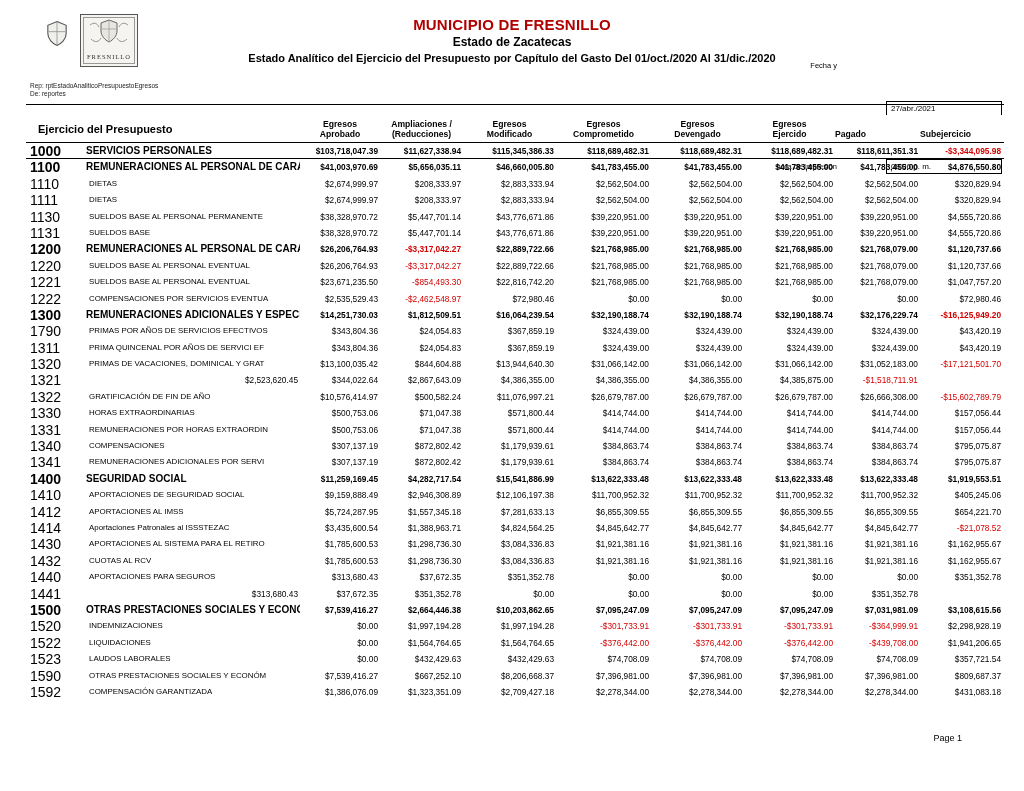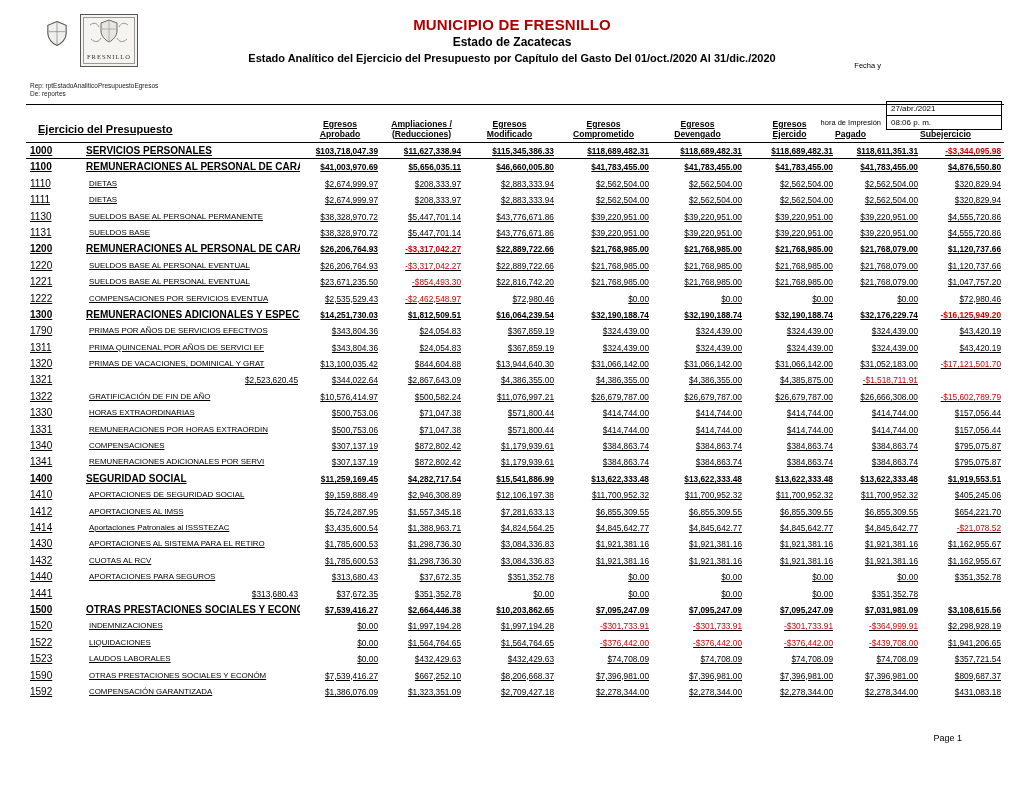--- a/index.html
+++ b/index.html
@@ -15,37 +15,37 @@
   .logo-block { position:absolute; left:46px; top:14px; width:110px; height:66px; }
   .logo-block svg { display:block; }
   .crest-small { position:absolute; left:0; top:6px; }
   .emblem { position:absolute; left:34px; top:0; width:58px; text-align:center; }
   .emblem-frame { border:1px solid #555; background:#f5f4f1; padding:2px; }
   .emblem-inner { border:1px solid #999; padding:1px 2px 0; }
   .emblem-caption { font-family:"Liberation Serif", serif; font-size:6.5px; letter-spacing:1px; color:#333; margin-top:1px; }
 
   .rep-block { position:absolute; left:30px; top:82px; font-size:6.5px; color:#222; line-height:1.3; }
 
-  .date-block { position:absolute; right:22px; top:58px; display:grid; grid-template-columns:auto 116px; font-size:7.5px; align-items:stretch; }
+  .date-block { position:absolute; right:22px; top:58px; display:grid; grid-template-columns:auto 116px; font-size:7.5px; align-items:stretch;gap:44px; }
   .dlabel { text-align:right; padding:3px 5px 0 0; white-space:nowrap; }
   .dval { border:1px solid #000; padding:2px 4px 2px 4px; font-size:8px; }
   .dval.first { border-bottom:none;margin-top:43px; }
 
   
   .table-wrap { position:absolute; left:26px; top:104px; width:978px; border-top:1px solid #000; }
-  .grid { display:grid; grid-template-columns:52px 222px 80px 83px 93px 95px 93px 91px 85px 83px;text-decoration:underline; }
+  .grid { display:grid; grid-template-columns:52px 222px 80px 83px 93px 95px 93px 91px 85px 83px; }
   .thead { border-bottom:1px solid #000; height:38px; align-items:end; padding-bottom:3px; }
   .lhead { grid-column:1 / 3; font-size:11px; font-weight:bold; padding-left:12px; padding-bottom:4px; }
   .hcell { font-size:8.6px; font-weight:bold; text-align:center; white-space:pre-line; line-height:1.18; }
   .hcell.right { text-align:left; padding-right:2px; }
 
   .row { height:16.4px; line-height:16.4px; }
   .row.sep { border-bottom:1px solid #000; }
   .cell { overflow:hidden; white-space:nowrap; }
-  .code { font-size:10px; padding-left:4px; }
+  .code { font-size:14px; padding-left:4px; }
   .desc { font-size:7.9px; padding-left:11px; }
   .num  { font-size:8.3px; text-align:right; padding-right:2px; }
   .row.bold .code, .row.bold .num { font-weight:bold; }
   .row.bold .desc { font-weight:bold; font-size:10px; padding-left:8px; }
   .neg { color:var(--neg,#d40000); }
 
   .page-footer { position:absolute; right:62px; top:733px; font-size:9px; }
 </style>
 </head>
 <body>

